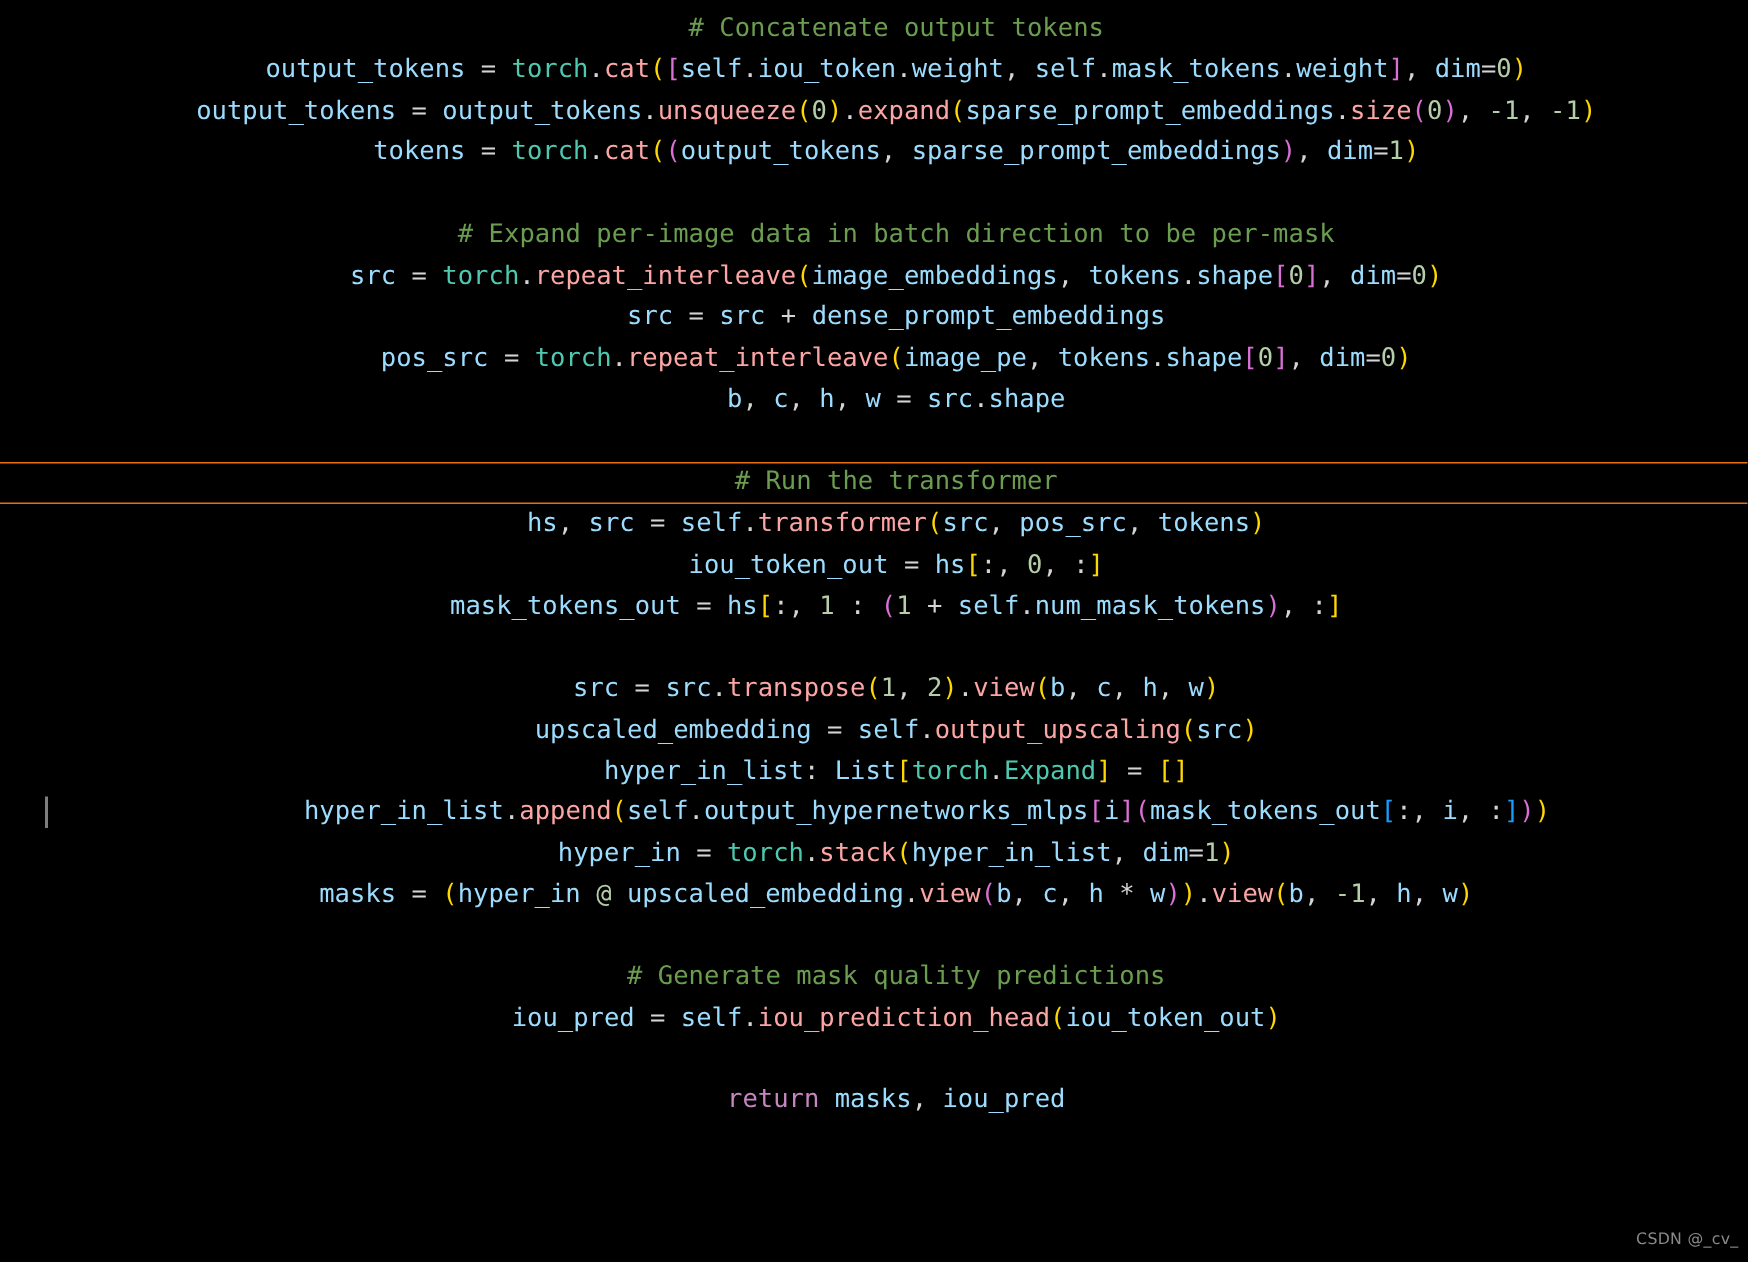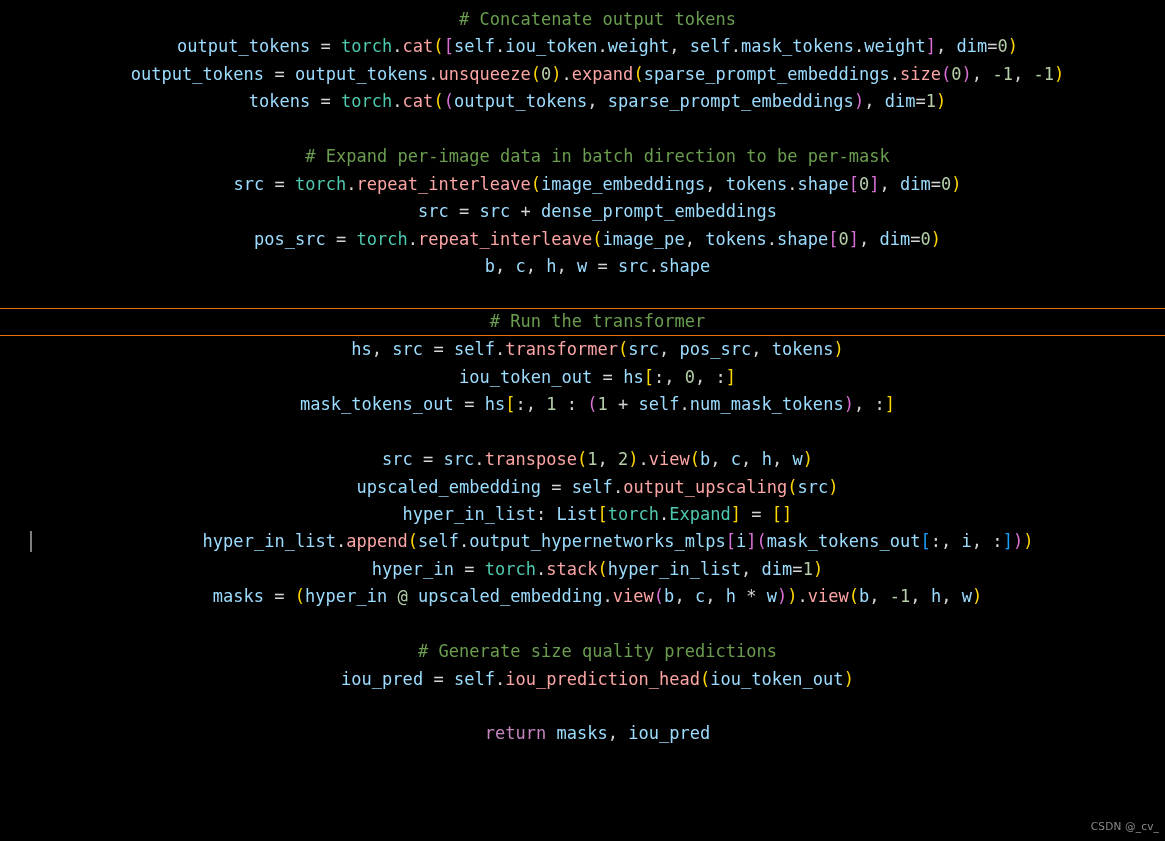--- a/index.html
+++ b/index.html
@@ -124,21 +124,21 @@
 
   <div class="code-line"><span class="indent-guide"></span><span class="op">    </span><span class="var">hyper_in_list</span><span class="op">.</span><span class="fn">append</span><span class="b0">(</span><span class="var">self</span><span class="op">.</span><span class="var">output_hypernetworks_mlps</span><span class="b1">[</span><span class="var">i</span><span class="b1">]</span><span class="b1">(</span><span class="var">mask_tokens_out</span><span class="b2">[</span><span class="op">:, </span><span class="var">i</span><span class="op">, :</span><span class="b2">]</span><span class="b1">)</span><span class="b0">)</span></div>
 
   <div class="code-line"><span class="var">hyper_in</span><span class="op"> = </span><span class="cls">torch</span><span class="op">.</span><span class="fn">stack</span><span class="b0">(</span><span class="var">hyper_in_list</span><span class="op">, </span><span class="var">dim</span><span class="op">=</span><span class="num">1</span><span class="b0">)</span></div>
 
 
   <div class="code-line"><span class="var">masks</span><span class="op"> = </span><span class="b0">(</span><span class="var">hyper_in</span><span class="op"> </span><span class="num">@</span><span class="op"> </span><span class="var">upscaled_embedding</span><span class="op">.</span><span class="fn">view</span><span class="b1">(</span><span class="var">b</span><span class="op">, </span><span class="var">c</span><span class="op">, </span><span class="var">h</span><span class="op"> * </span><span class="var">w</span><span class="b1">)</span><span class="b0">)</span><span class="op">.</span><span class="fn">view</span><span class="b0">(</span><span class="var">b</span><span class="op">, </span><span class="num">-1</span><span class="op">, </span><span class="var">h</span><span class="op">, </span><span class="var">w</span><span class="b0">)</span></div>
 
   <div class="code-line blank">&nbsp;</div>
 
-  <div class="code-line"><span class="cm"># Generate size quality predictions</span></div>
+  <div class="code-line"><span class="cm"># Generate mask quality predictions</span></div>
 
   <div class="code-line"><span class="var">iou_pred</span><span class="op"> = </span><span class="var">self</span><span class="op">.</span><span class="fn">iou_prediction_head</span><span class="b0">(</span><span class="var">iou_token_out</span><span class="b0">)</span></div>
 
   <div class="code-line blank">&nbsp;</div>
 
   <div class="code-line"><span class="kw">return</span><span class="op"> </span><span class="var">masks</span><span class="op">, </span><span class="var">iou_pred</span></div>
 
   <div class="watermark">CSDN @_cv_</div>
 
 </div>

